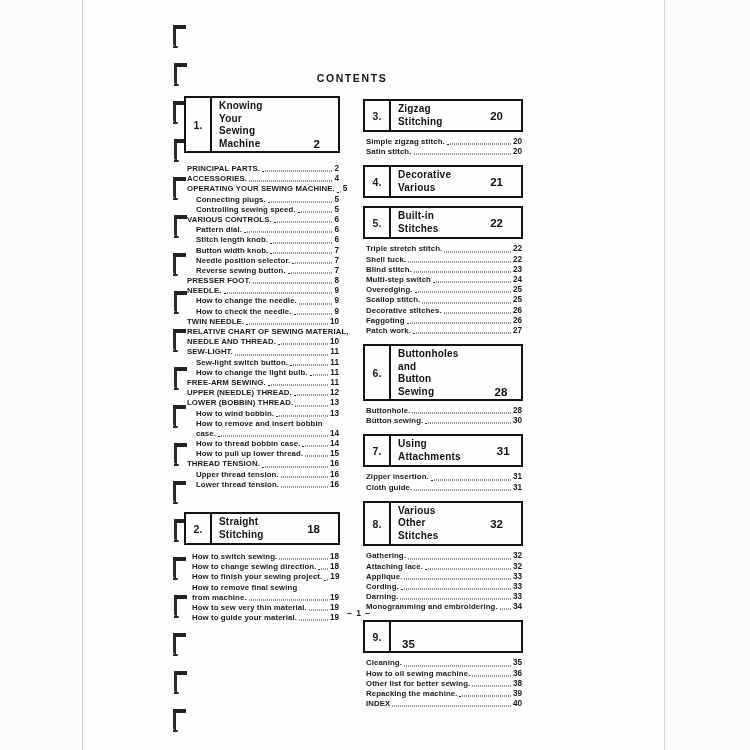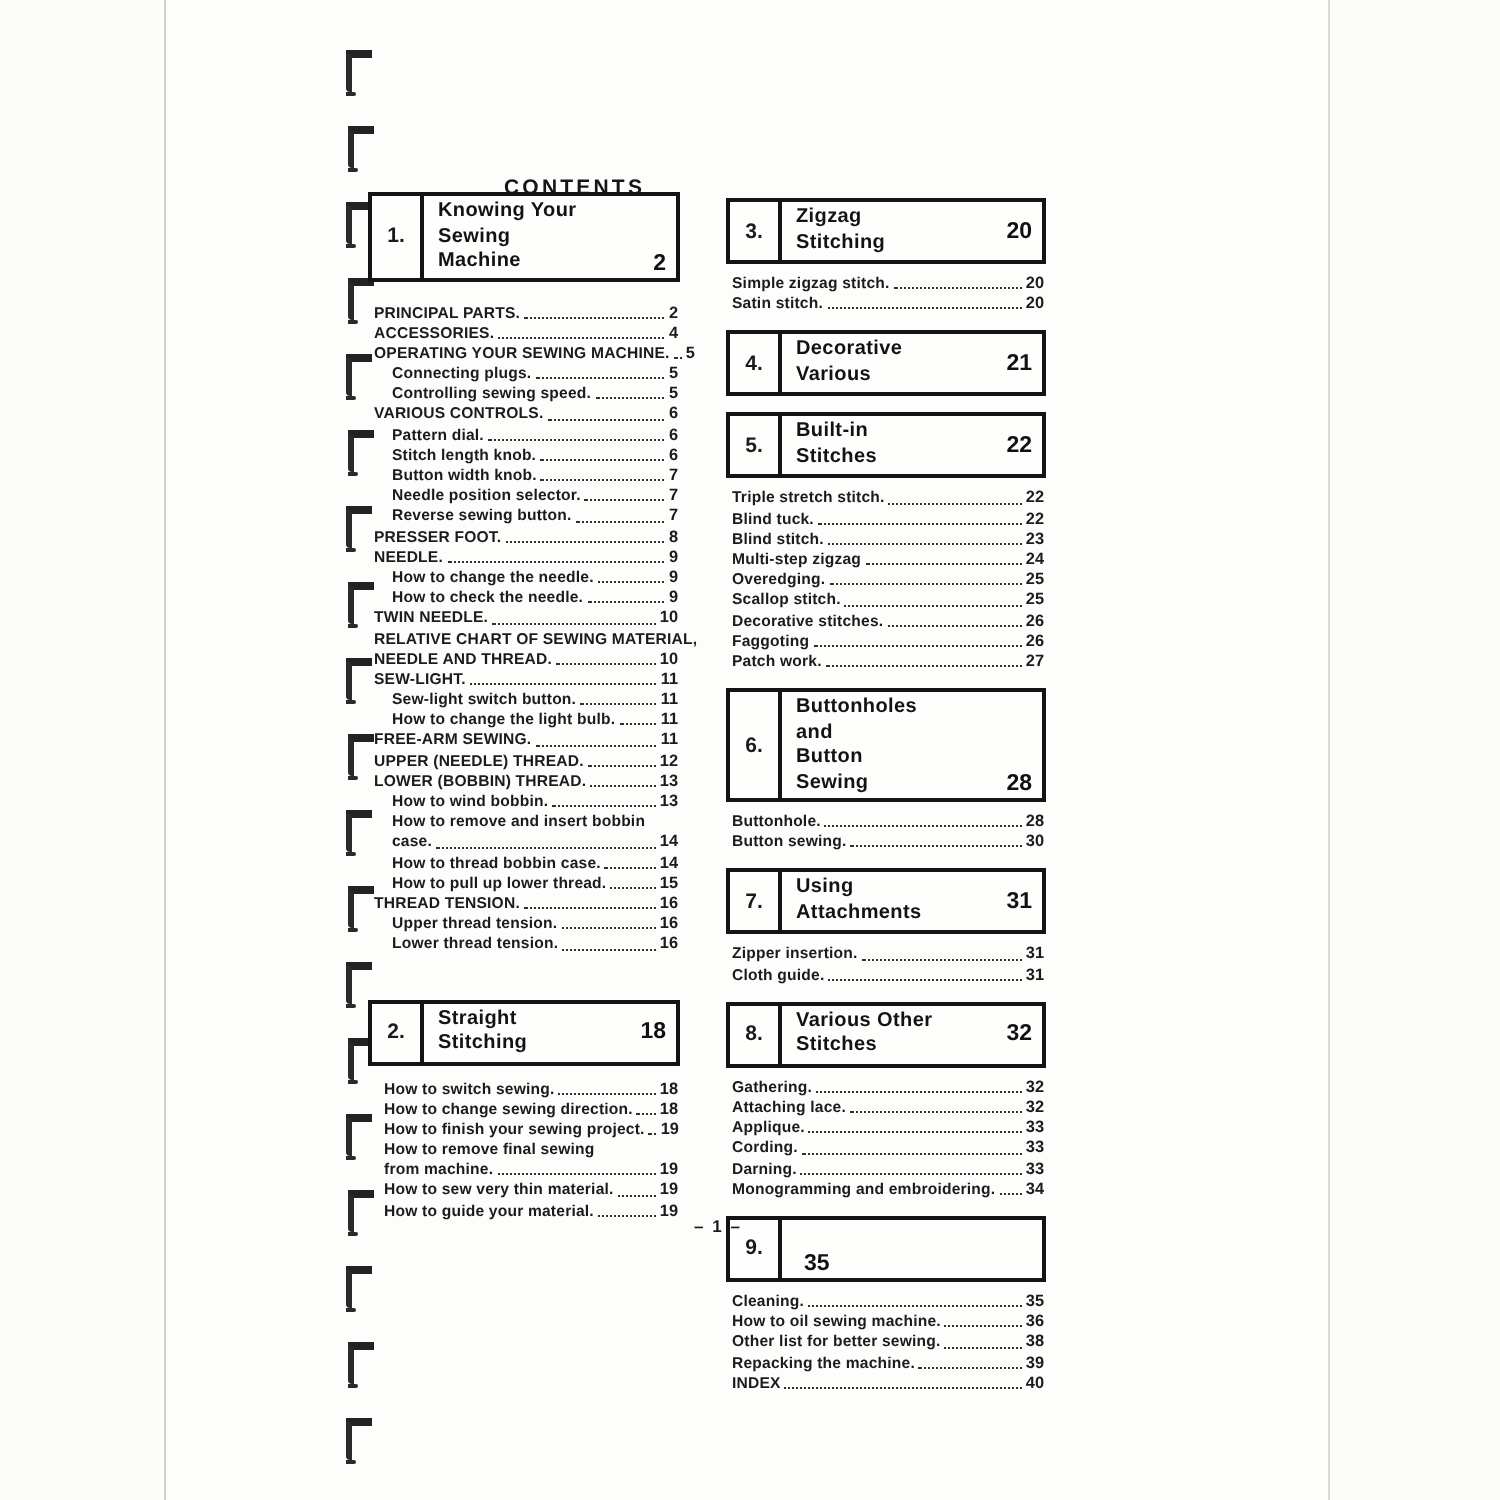--- a/index.html
+++ b/index.html
@@ -23,42 +23,42 @@
     border-top:4px solid #222;
     border-bottom-left-radius:2px;
   }
   .binding-clip::after {
     content:""; position:absolute; left:-3px; bottom:-2px;
     width:5px; height:2.5px; background:#2a2a2a; border-radius:0 2px 2px 0;
   }
   .binding-clip:nth-child(even){ transform:translateX(1px); }
 
   .contents-heading {
-    position:absolute; top:88px; left:169px; width:200px;
-    text-align:left; font-size:10.5px; font-weight:bold; letter-spacing:1.6px;
+    position:absolute; top:72px; left:169px; width:200px;
+    text-align:center; font-size:10.5px; font-weight:bold; letter-spacing:1.6px;
     color:#151515;
   }
 
   .toc-col { position:absolute; }
   .col-left  { left:101px; top:96px;  width:156px; }
   .col-right { left:280px; top:99px;  width:160px; }
 
   .section-box {
     display:flex; align-items:stretch;
     border:2px solid #141414; background:#fefefd;
     margin-top:8px;
   }
   .section-box:first-child { margin-top:0; }
   .box-num {
     width:24px; flex:0 0 24px;
     border-right:2px solid #141414;
     display:flex; align-items:center; justify-content:center;
     font-weight:bold; font-size:10.5px;
   }
-  .box-body { flex:1; display:flex; padding:2px 5px 2px 7px; min-height:16px; align-items:center;gap:32px; }
+  .box-body { flex:1; display:flex; padding:2px 18px 2px 7px; min-height:16px; align-items:center;gap:32px; }
   .two-line .box-body { min-height:26px; align-items:flex-end; padding-bottom:1px; }
   .box-title { flex:1; font-weight:bold; font-size:10px; line-height:12.5px; letter-spacing:0.2px; color:#131313; }
   .box-page { font-weight:bold; font-size:11.5px; padding-left:4px; align-self:center; color:#111; }
   .two-line .box-page { align-self:flex-end; }
 
   .toc-entries { margin-top:5px; padding-left:3px; padding-right:1px; }
   .col-left > .toc-entries:nth-child(2) { margin-top:11px; }
   .col-left > .section-box:nth-child(3) { margin-top:22px; }
   .col-left > .toc-entries:nth-child(4) { margin-top:7px; padding-left:8px; }
 
@@ -351,31 +351,31 @@
           <div class="box-page">22</div>
         </div>
       </div>
       <div class="toc-entries">
         <div class="toc-row">
           <span class="toc-label">Triple stretch stitch.</span>
           <span class="toc-leader"></span>
           <span class="toc-page">22</span>
         </div>
         <div class="toc-row">
-          <span class="toc-label">Blind tuck.</span>
+          <span class="toc-label">Shell tuck.</span>
           <span class="toc-leader"></span>
           <span class="toc-page">22</span>
         </div>
         <div class="toc-row">
           <span class="toc-label">Blind stitch.</span>
           <span class="toc-leader"></span>
           <span class="toc-page">23</span>
         </div>
         <div class="toc-row">
-          <span class="toc-label">Multi-step zigzag</span>
+          <span class="toc-label">Multi-step switch</span>
           <span class="toc-leader"></span>
           <span class="toc-page">24</span>
         </div>
         <div class="toc-row">
           <span class="toc-label">Overedging.</span>
           <span class="toc-leader"></span>
           <span class="toc-page">25</span>
         </div>
         <div class="toc-row">
           <span class="toc-label">Scallop stitch.</span>

